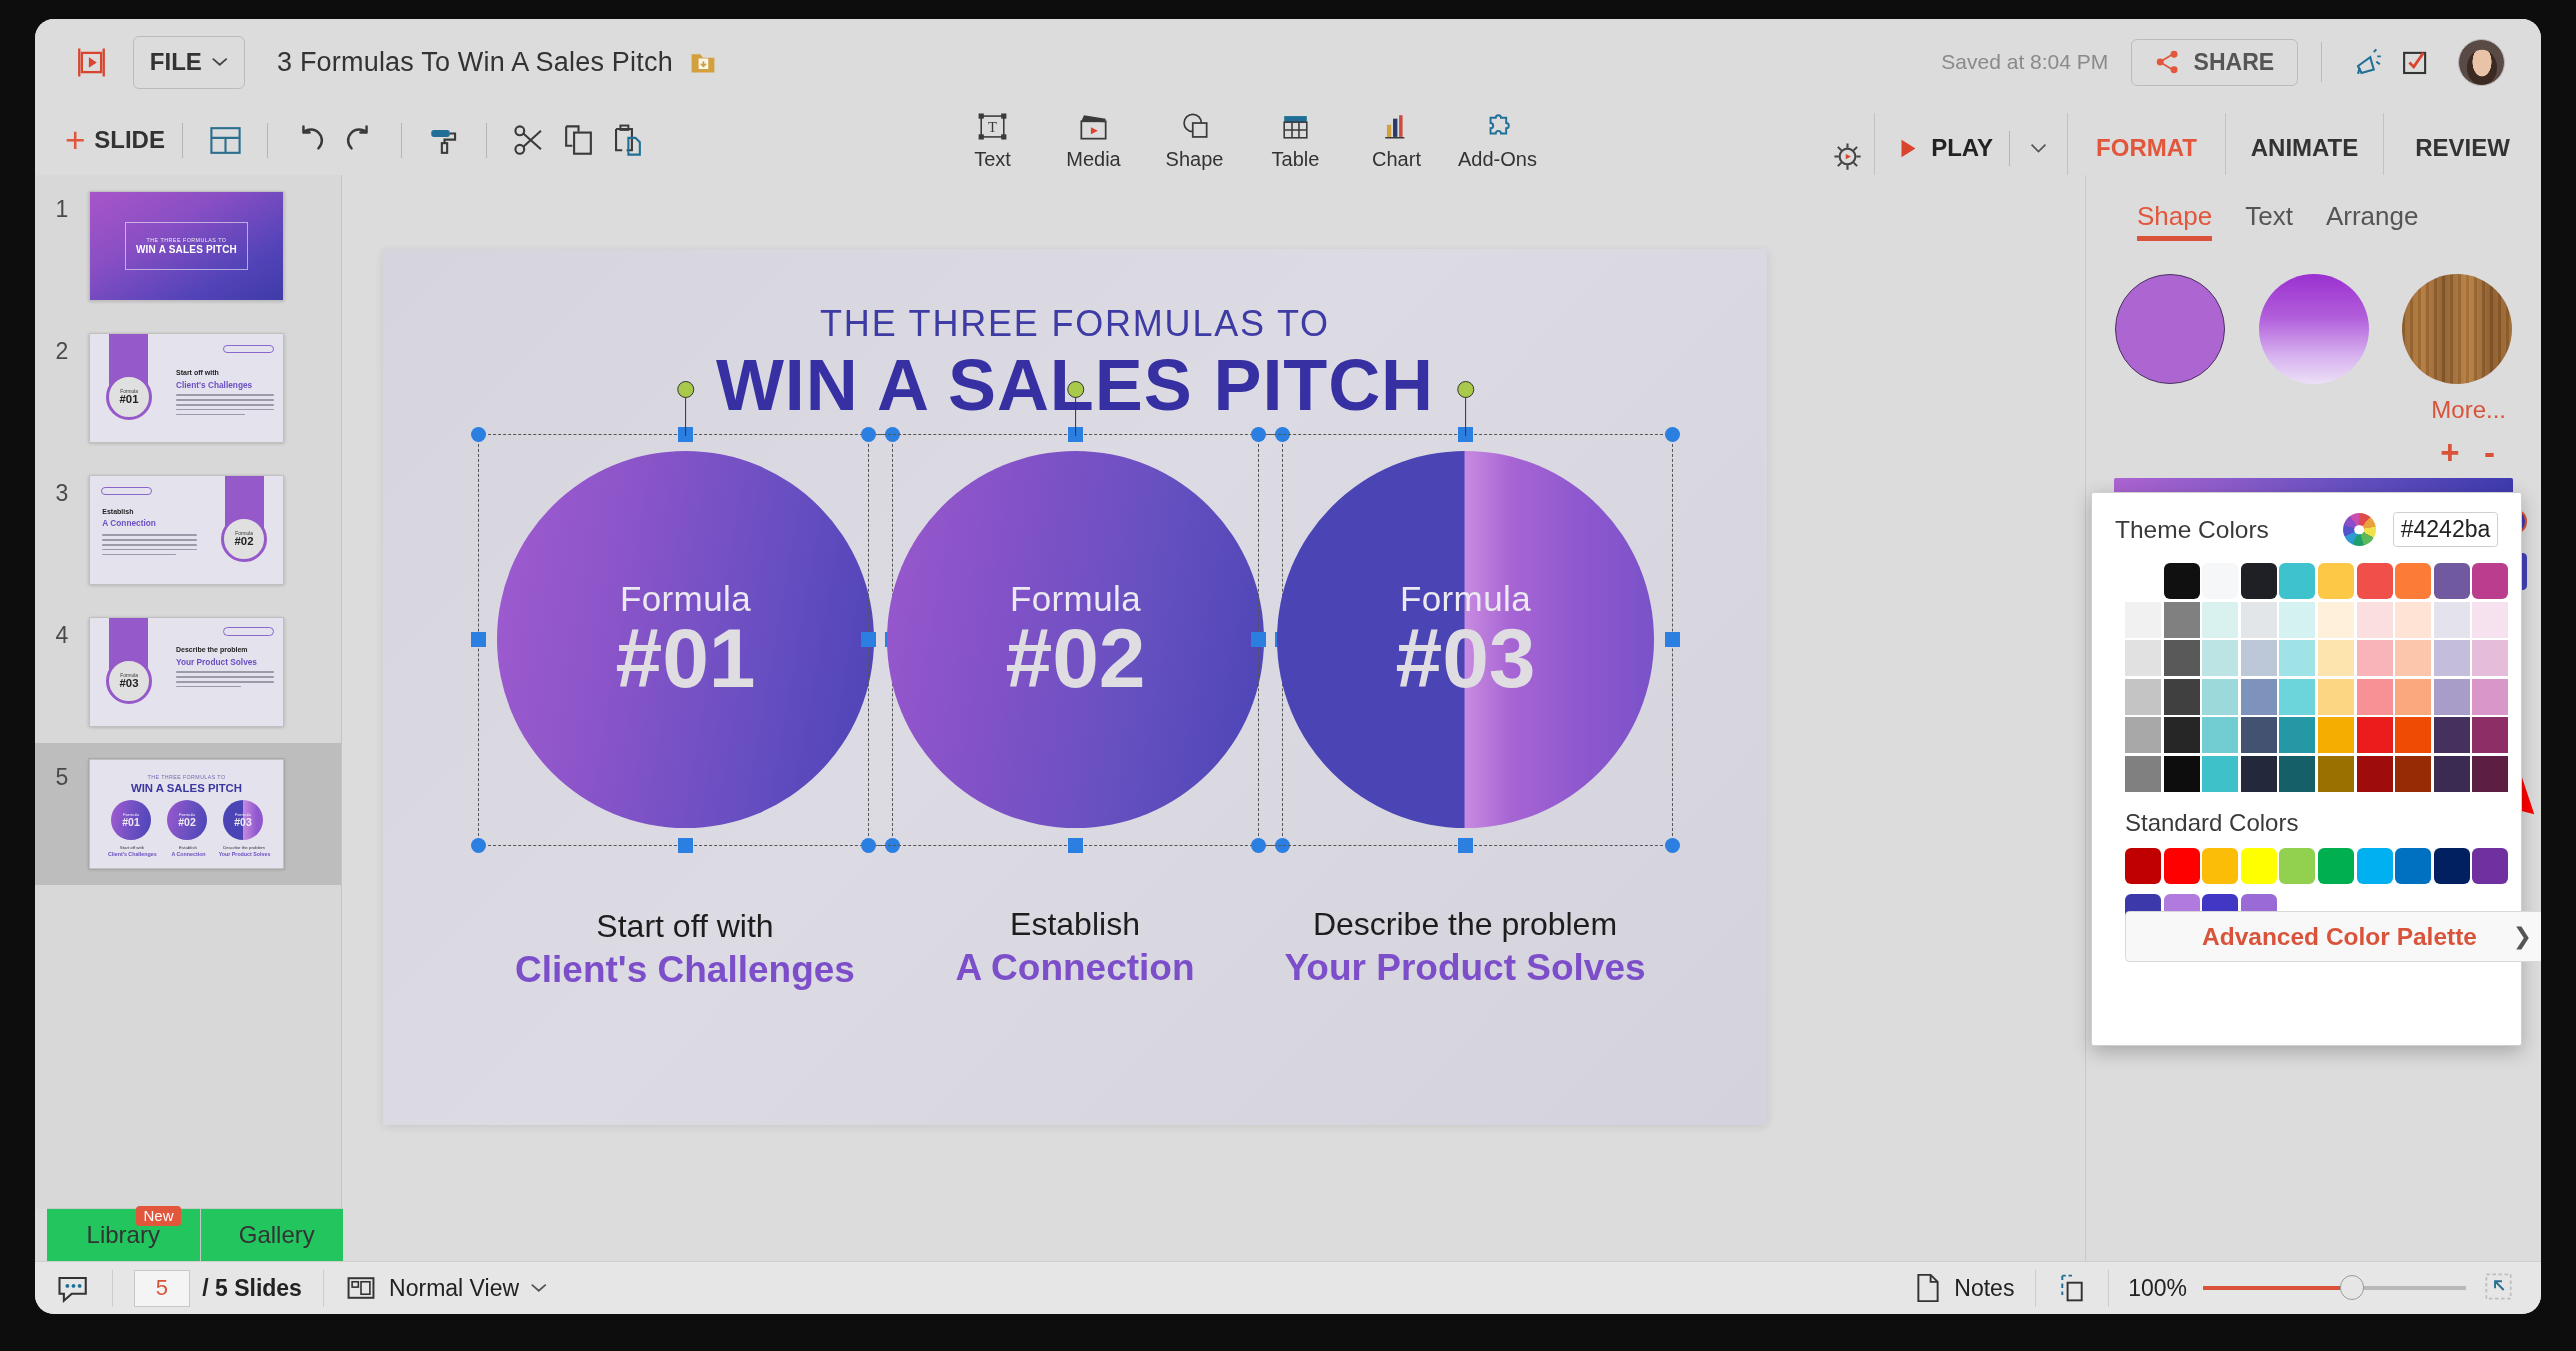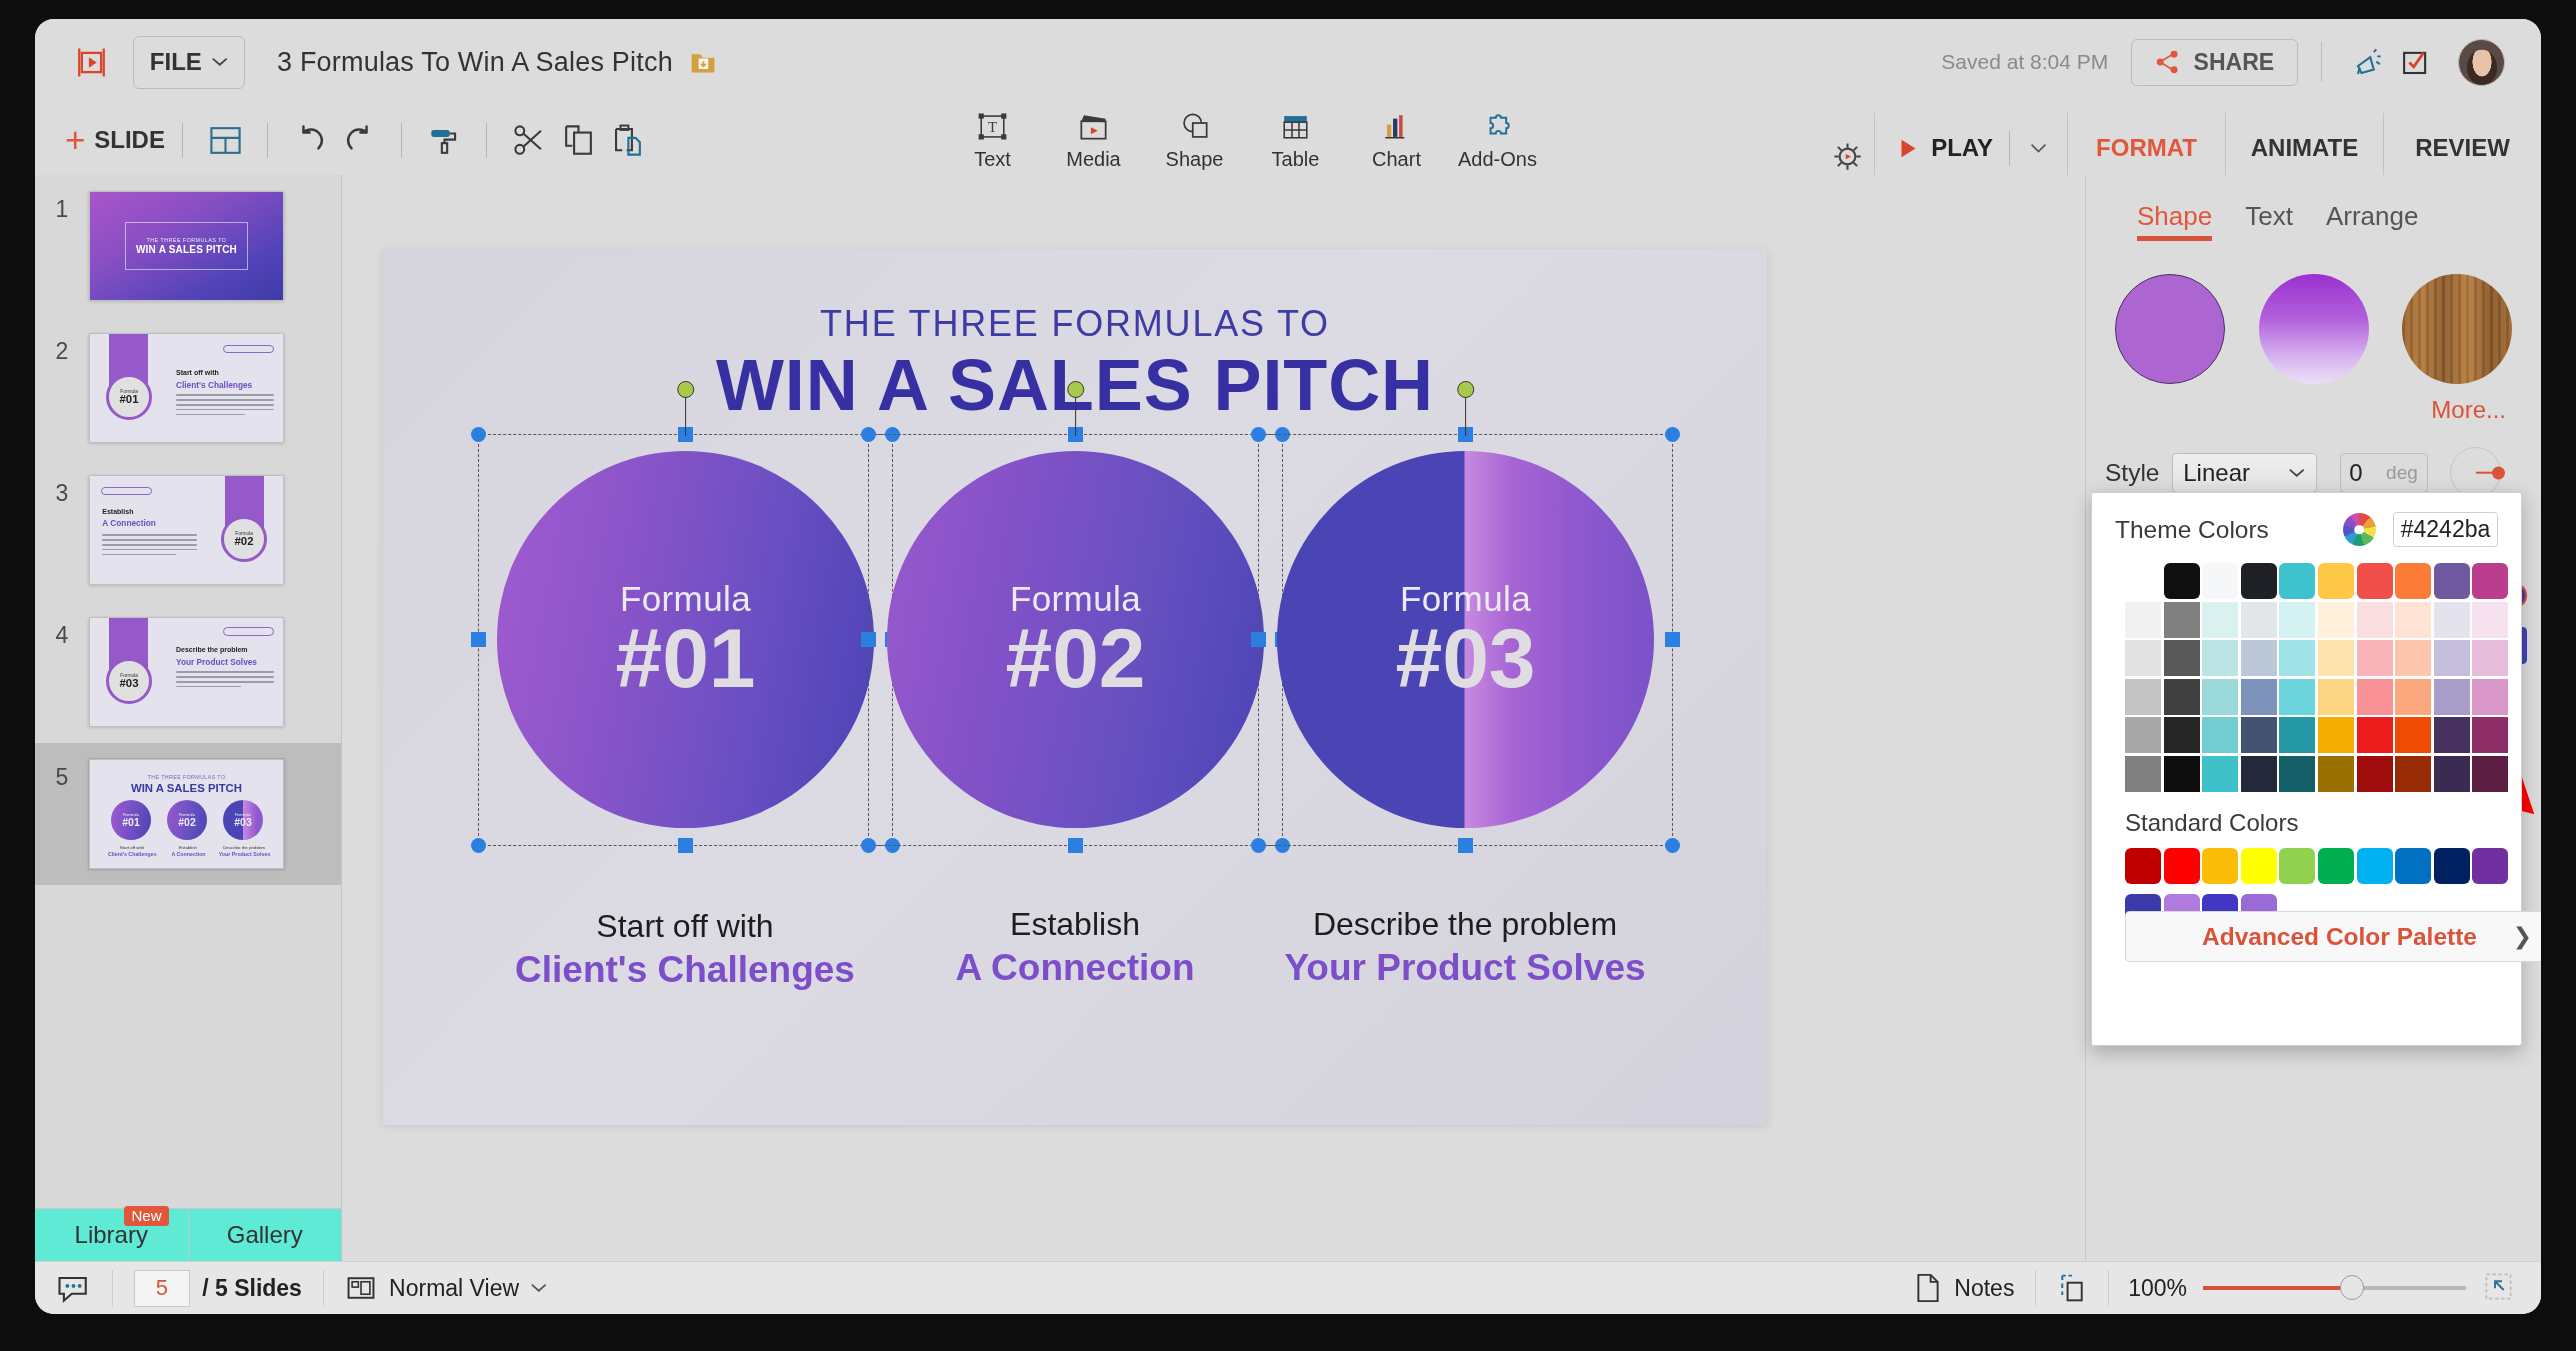--- a/index.html
+++ b/index.html
@@ -180,22 +180,22 @@
     position: absolute; top: 40px; width: 40px; height: 40px; border-radius: 50%;
     display: flex; flex-direction: column; align-items: center; justify-content: center;
   }
   .t5 .cf { font-size: 4.4px; color: #f0eef5; }
   .t5 .cn { font-size: 10.5px; color: #eeecf4; font-weight: bold; line-height: 1;}
   .t5 .cap1 { position: absolute; top: 85px; font-size: 4.4px; color: #333; text-align:center; width: 56px;}
   .t5 .cap2 { position: absolute; top: 91px; font-size: 5.3px; color: #6c4ec4; font-weight: bold; text-align:center; width: 67px;}
 
   
   .lib-bar {
-    position: absolute; left: 0; bottom: 53px; width: 307px; height: 53px;
-    background: #5eead4; border-top: 0.9px solid #c8c8c8; border-right: 0.9px solid #c4c4c4;
+    position: absolute; left: 12px; bottom: 53px; width: 307px; height: 53px;
+    background: #22c55e; border-top: 0.9px solid #c8c8c8; border-right: 0.9px solid #c4c4c4;
     display: flex;
   }
   .lib-tab {
     flex: 1; display: flex; align-items: center; justify-content: center;
     font-size: 24px; color: #333; position: relative;
   }
   .lib-tab + .lib-tab { border-left: 0.9px solid #c8c8c8; }
   .new-badge {
     position: absolute; top: -3.5px; right: 19px;
     background: #e2563c; color: #fff; font-size: 15px;
@@ -826,37 +826,20 @@
       <div class="subtab"><span>Arrange</span></div>
     </div>
 
     <div class="fill-row">
       <div class="fill-swatch fs-solid"></div>
       <div class="fill-swatch fs-grad"></div>
       <div class="fill-swatch fs-wood"></div>
     </div>
     <div class="more-link">More...</div>
 
-    <div class="style-row">
-      <span class="style-lbl">Style</span>
-      <div class="style-sel">
-        <span>Linear</span>
-        <svg width="17.5" height="11.4" viewBox="0 0 20 13">
-            <path d="M2 3 L10 10 L18 3" stroke="#444" stroke-width="2" fill="none"></path>
-          </svg>
-      </div>
-      <div class="deg-box">
-        <span>0</span>
-        <span class="deg-unit">deg</span>
-      </div>
-      <div class="angle-dial">
-        <span class="needle"></span>
-        <span class="knob"></span>
-      </div>
-    </div>
 
     <div class="pm-row">
       <span class="pm-btn">+</span>
       <span class="pm-btn">-</span>
     </div>
 
     <div class="grad-track">
       <div class="stop" style="left:-12.3px;">
         <div class="stem"></div>
         <div class="dot" style="background:#ad65d2;"></div>

